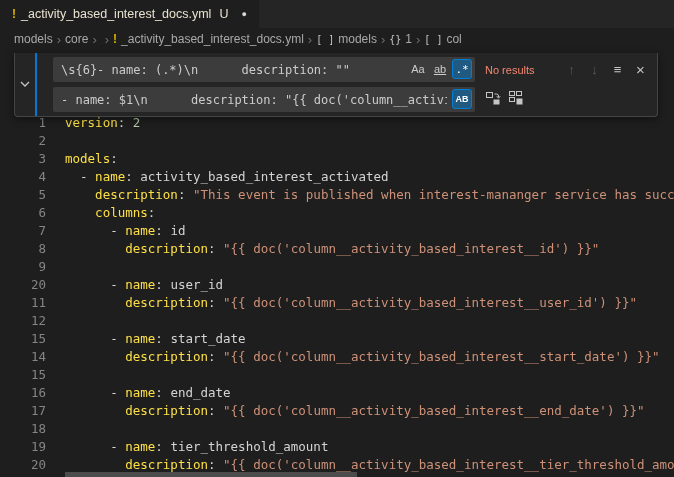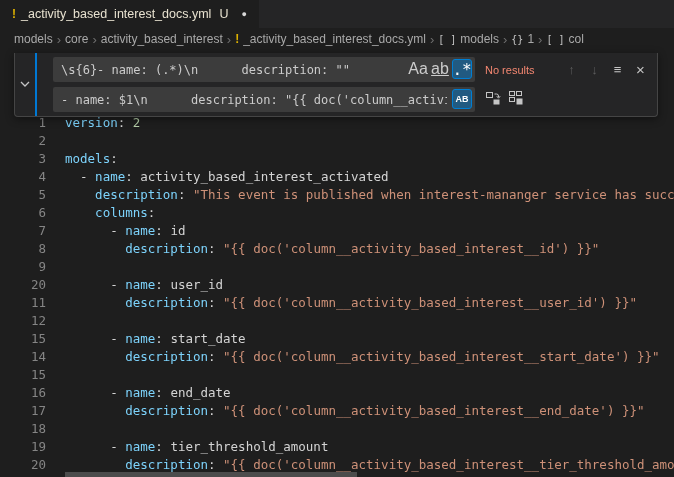--- a/index.html
+++ b/index.html
@@ -23,21 +23,21 @@
   .bc-sep{color:#6e6e6e;margin:0 4px;font-size:13px;}
   .bc-icon{color:#c5c5c5;font-family:"DejaVu Sans Mono",monospace;font-size:10px;}
   .bc-icon.warn{color:#ddb100;font-weight:bold;font-size:12px;font-family:"Liberation Sans",sans-serif;}
 
   
   .editor{position:absolute;top:50px;left:0;right:0;bottom:0;background:#1e1e1e;}
   .gutter{position:absolute;top:65px;left:0;width:46px;text-align:right;}
   .ln{height:18px;line-height:18px;color:#858585;font:12.5px "DejaVu Sans Mono",monospace;}
   .codecol{position:absolute;top:65px;left:65px;right:0;overflow:hidden;}
   .cl{height:18px;line-height:18px;font:12.5px "DejaVu Sans Mono",monospace;white-space:pre;color:#d4d4d4;}
-  .tk-key{color:#7dd3fc;}
+  .tk-key{color:#fde047;}
   .tk-p{color:#d4d4d4;}
   .tk-str{color:#ce9178;}
   .tk-num{color:#b5cea8;}
   .hscroll{position:absolute;bottom:0;left:65px;width:292px;height:5px;background:rgba(121,121,121,0.5);}
 
   
   .find-widget{position:absolute;top:3px;left:14px;width:642px;background:#252526;
     border:1px solid #454545;border-top:none;border-radius:0 0 4px 4px;
     box-shadow:0 2px 8px rgba(0,0,0,.45);display:flex;z-index:5;}
   .fw-toggle{width:20px;display:flex;align-items:center;justify-content:center;cursor:pointer;}
@@ -45,21 +45,21 @@
     display:flex;flex-direction:column;gap:5px;}
   .fw-row{display:flex;align-items:center;height:25px;}
   .fw-input{position:relative;width:422px;height:25px;background:#3c3c3c;border-radius:2px;
     display:flex;align-items:center;padding:0 8px;box-sizing:border-box;}
   .fw-input .txt{flex:1;overflow:hidden;white-space:pre;font:12px "DejaVu Sans Mono",monospace;
     color:#cccccc;}
   .find-input{padding-right:72px;}
   .replace-input{padding-right:28px;}
   .in-toggles{position:absolute;right:3px;top:2px;display:flex;gap:2px;}
   .opt{width:20px;height:20px;border-radius:3px;display:flex;align-items:center;justify-content:center;
-    color:#cccccc;font-size:16px;cursor:pointer;border:1px solid transparent;box-sizing:border-box;
+    color:#cccccc;font-size:11px;cursor:pointer;border:1px solid transparent;box-sizing:border-box;
     background:transparent;padding:0;}
   .opt.uline{text-decoration:underline;}
   .opt.active{background:rgba(0,127,212,0.45);border-color:#007fd4;color:#ffffff;}
   .opt.mono{font-family:"DejaVu Sans Mono",monospace;}
   .opt.ab{position:absolute;right:3px;top:2px;font-size:9px;font-weight:bold;}
   .results{color:#f48771;font-size:11px;margin-left:10px;min-width:74px;}
   .fw-btn{width:21px;height:21px;border:none;background:transparent;border-radius:3px;
     display:flex;align-items:center;justify-content:center;color:#c5c5c5;font-size:13px;
     cursor:pointer;padding:0;margin-left:2px;}
   .fw-btn:disabled{color:#5f5f5f;cursor:default;}
@@ -82,23 +82,20 @@
 
   <div class="breadcrumbs">
       <span class="bc-item">
         <span class="bc-label">models</span>
       </span>
       <span class="bc-sep">›</span>
       <span class="bc-item">
         <span class="bc-label">core</span>
       </span>
       <span class="bc-sep">›</span>
-      <span class="bc-item">
-        <span class="bc-label">activity_based_interest</span>
-      </span>
       <span class="bc-sep">›</span>
       <span class="bc-item">
         <span class="bc-icon warn">!</span>
         <span class="bc-label">_activity_based_interest_docs.yml</span>
       </span>
       <span class="bc-sep">›</span>
       <span class="bc-item">
         <span class="bc-icon sym">[ ]</span>
         <span class="bc-label">models</span>
       </span>

